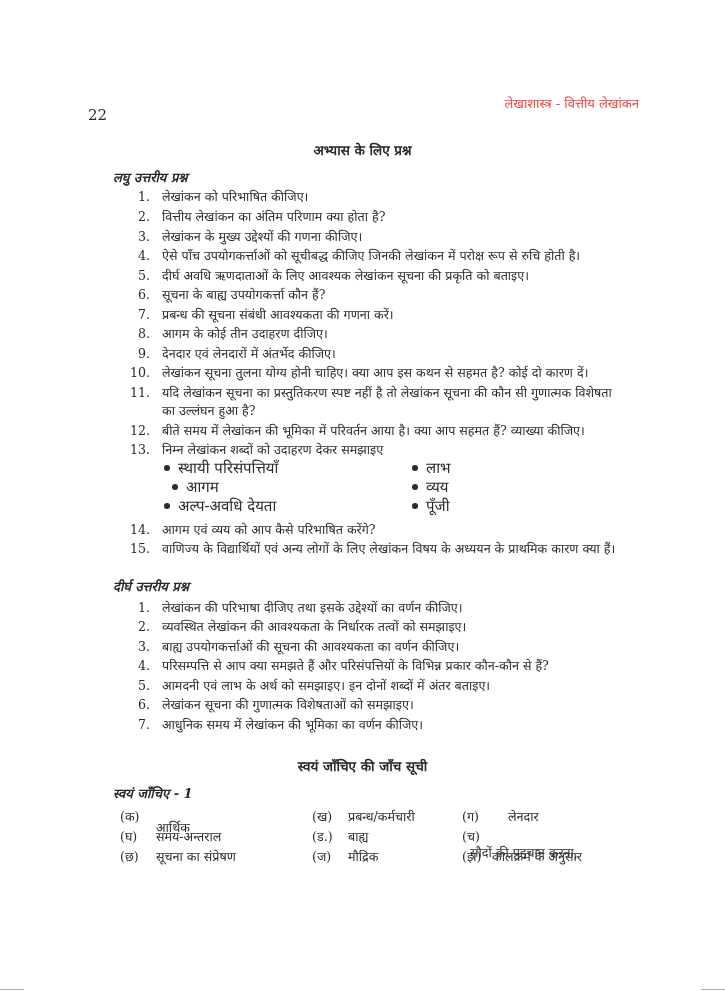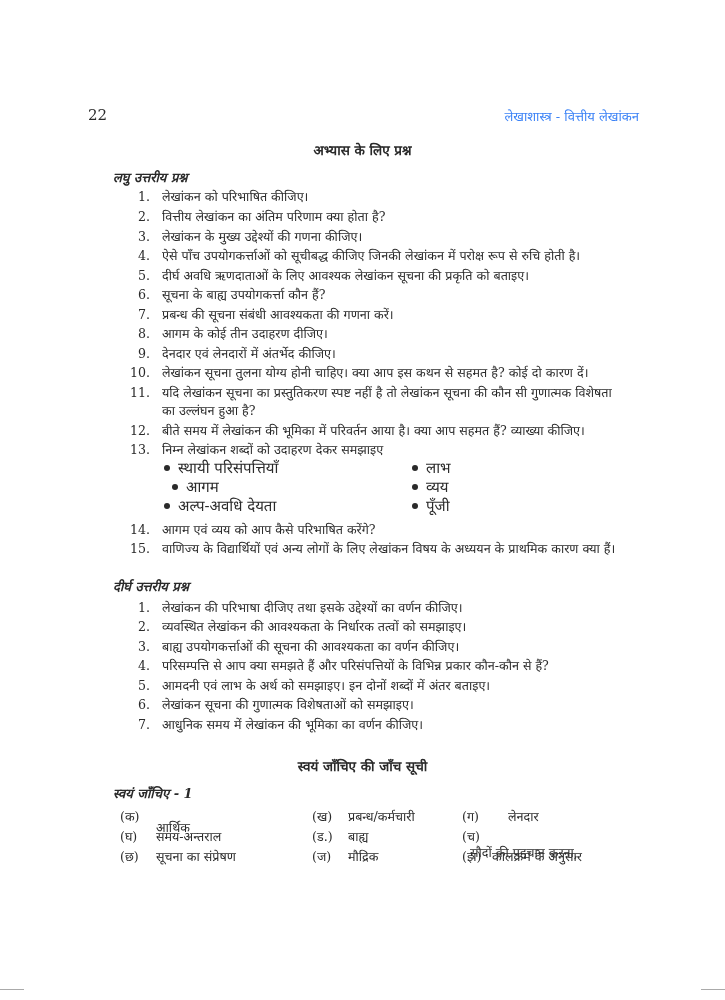--- a/index.html
+++ b/index.html
@@ -3,21 +3,21 @@
   <meta charset="utf-8">
   <style>
     html, body { margin: 0; padding: 0; background: #ffffff; }
     body {
       width: 725px; height: 1000px; position: relative; overflow: hidden;
       font-family: "DejaVu Serif", "Liberation Serif", serif;
       color: #2a2a2a;
     }
     .abs { position: absolute; white-space: nowrap; }
     .page-num { left: 88px; top: 106px; font-size: 15px; }
-    .running-head { right: 86px; top: 107px; font-size: 13px; color: #3b82f6; }
+    .running-head { right: 86px; top: 94px; font-size: 13px; color: #ef4444; }
     .section-title { left: 0; width: 725px; text-align: center; font-size: 13.5px; font-weight: bold; }
     .sub-head { left: 113px; font-size: 13px; font-style: italic; font-weight: bold; }
     .q-row { position: absolute; left: 120px; font-size: 12.6px; line-height: 19px; }
     .q-num { position: absolute; left: 0; width: 30px; text-align: right; }
     .q-text { position: absolute; left: 42px; white-space: nowrap; }
     .bullet-item { position: absolute; font-size: 15px; line-height: 19px; white-space: nowrap; }
     .bullet-dot { display: inline-block; width: 6px; height: 6px; background: #2a2a2a; border-radius: 50%; margin-right: 8px; vertical-align: middle; position: relative; top: -1px; }
     .ck-label { position: absolute; font-size: 12.6px; white-space: nowrap; }
     .ck-text { position: absolute; font-size: 12.6px; white-space: nowrap; }
     .crop-mark { position: absolute; height: 1px; background: #aaa; top: 989px; width: 24px; }

